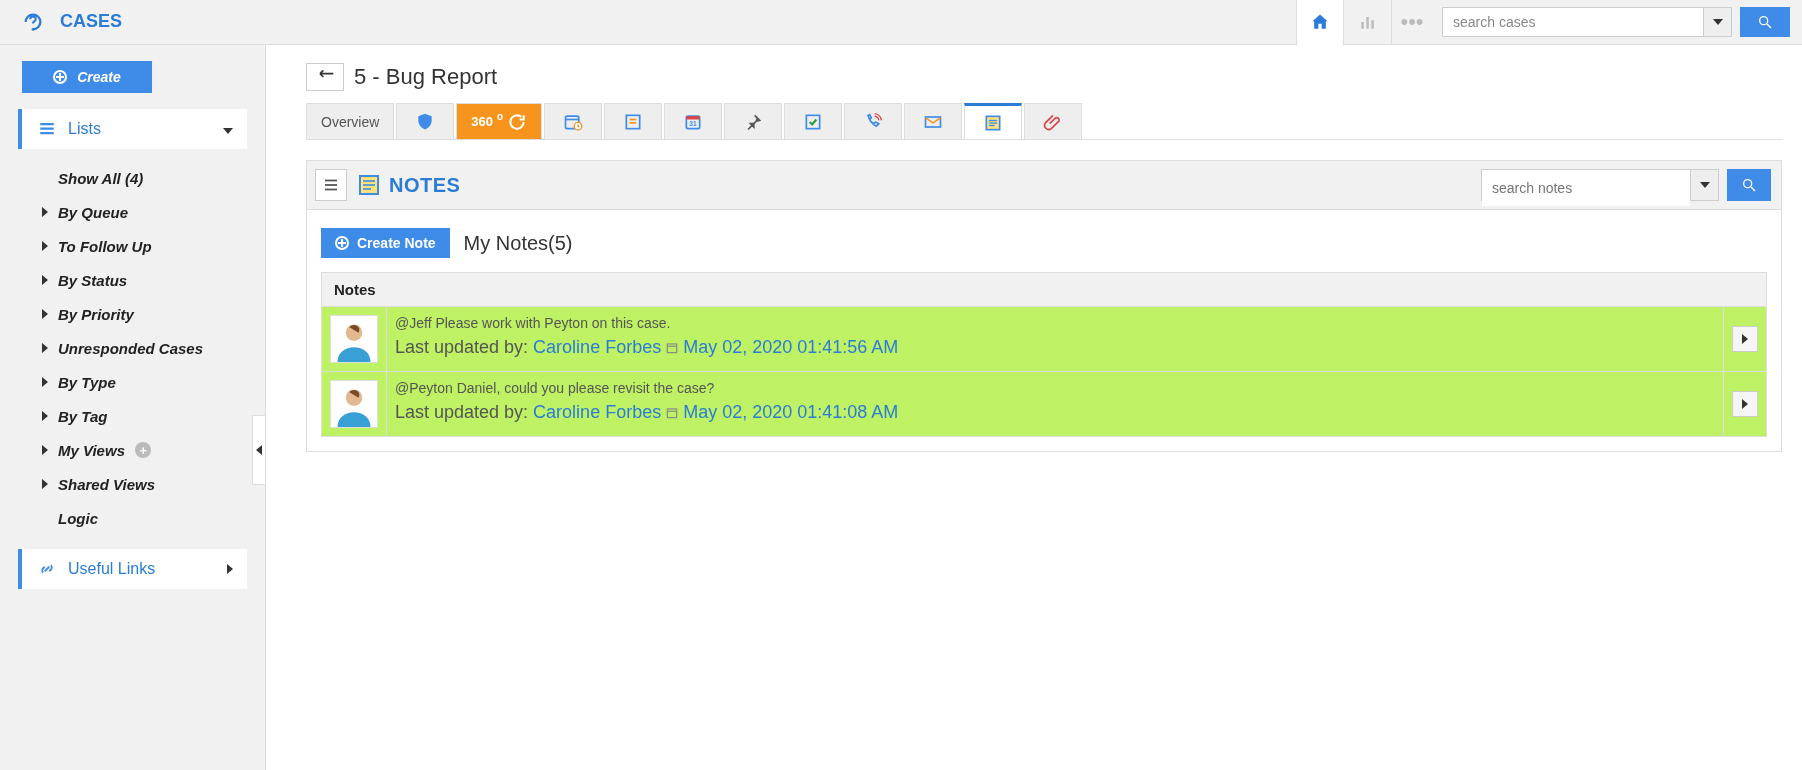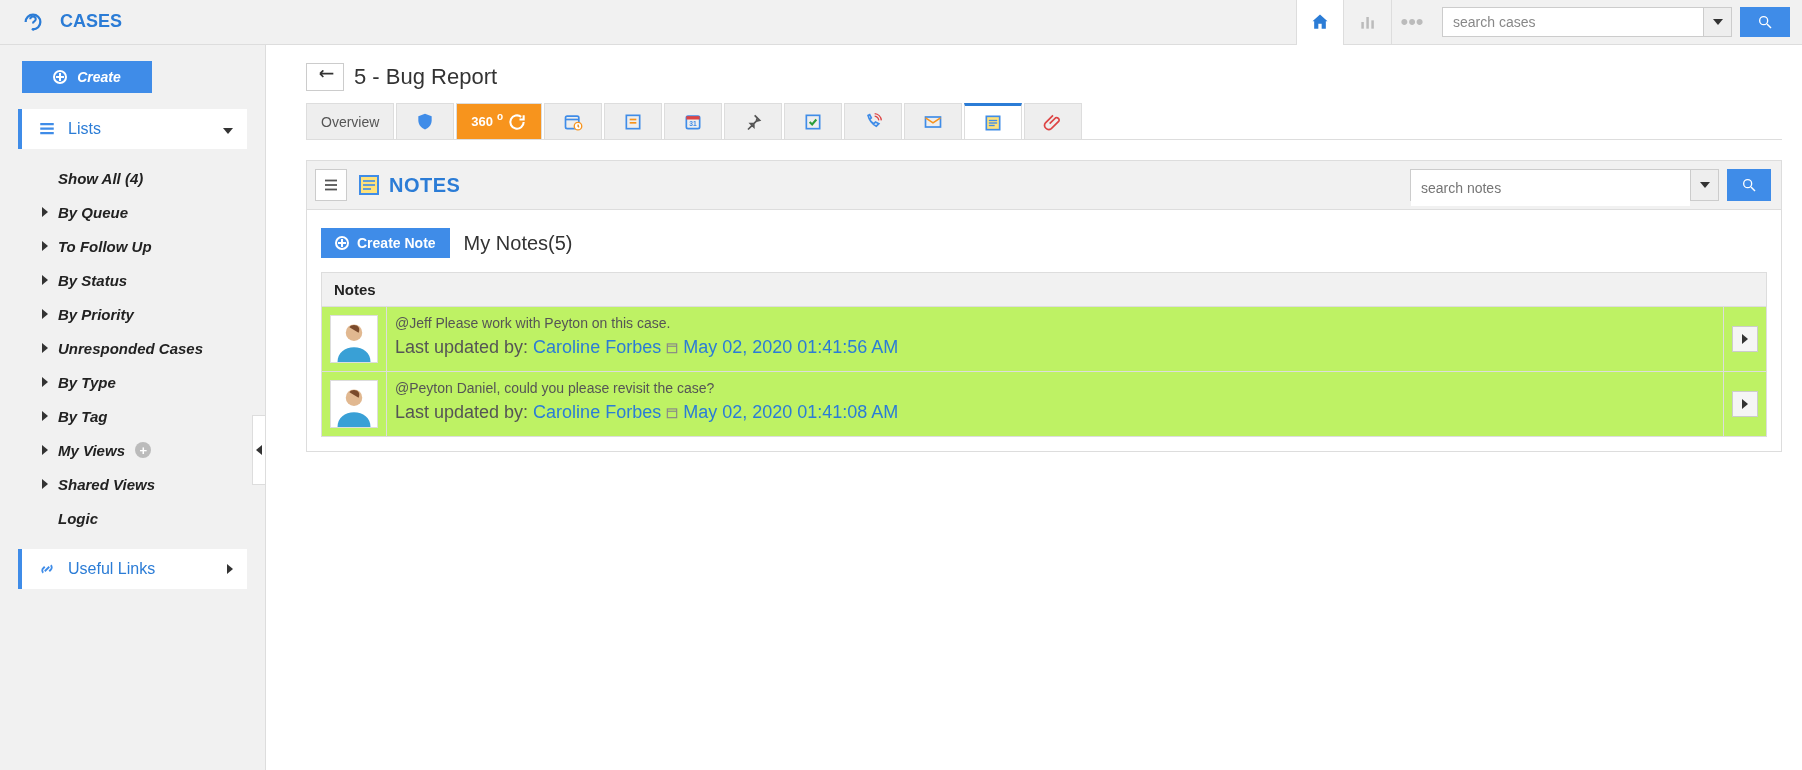--- a/index.html
+++ b/index.html
@@ -57,21 +57,21 @@
   .tab.orange .deg{font-size:10px; position:relative; top:-5px;}
   .tab.active{ background:#fff; border-top:3px solid #2b7cd6; }
 
   .notes-header{ margin:20px 0 0 40px; border:1px solid #ddd; background:#f1f1f1; height:50px; display:flex; align-items:center; padding:0 10px 0 8px;}
   .hamburger{ width:32px;height:32px;border:1px solid #ccc;background:#fff;display:flex;align-items:center;justify-content:center;cursor:pointer;margin-right:10px;}
   .hamburger svg{width:18px;height:18px;}
   .notes-header .nicon{ width:24px;height:24px;margin-right:8px;}
   .notes-header h2{ color:#2b7cd6; font-size:20px; font-weight:700; letter-spacing:.5px;}
   .notes-header .sp{flex:1;}
   .srch2{ display:flex; border:1px solid #ccc; background:#fff; height:32px; margin-right:8px;}
-  .srch2 input{ border:none;outline:none;width:279px;padding:18px 10px;font-size:14px;}
+  .srch2 input{ border:none;outline:none;width:208px;padding:18px 10px;font-size:14px;}
   .srch2 .dd-btn{height:30px;}
   .go2{ width:44px;height:32px;background:#3f8ce8;display:flex;align-items:center;justify-content:center;cursor:pointer;}
   .go2 svg{width:16px;height:16px;}
 
   .notes-body{ border:1px solid #ddd; border-top:none; background:#fff; padding:18px 14px 14px 14px; margin-left:40px;}
   .mynotes-row{ display:flex; align-items:center; gap:14px; margin-bottom:14px;}
   .create-note{ background:#3f8ce8;color:#fff;font-weight:700;font-size:14px;border:none;height:30px;padding:4px 14px;display:flex;align-items:center;gap:8px;cursor:pointer;}
   .create-note .plus{ width:14px;height:14px; border:2px solid #fff; border-radius:50%; position:relative;}
   .create-note .plus::before,.create-note .plus::after{content:"";position:absolute;background:#fff;}
   .create-note .plus::before{left:4px; top:1px; width:2px; height:8px;}

